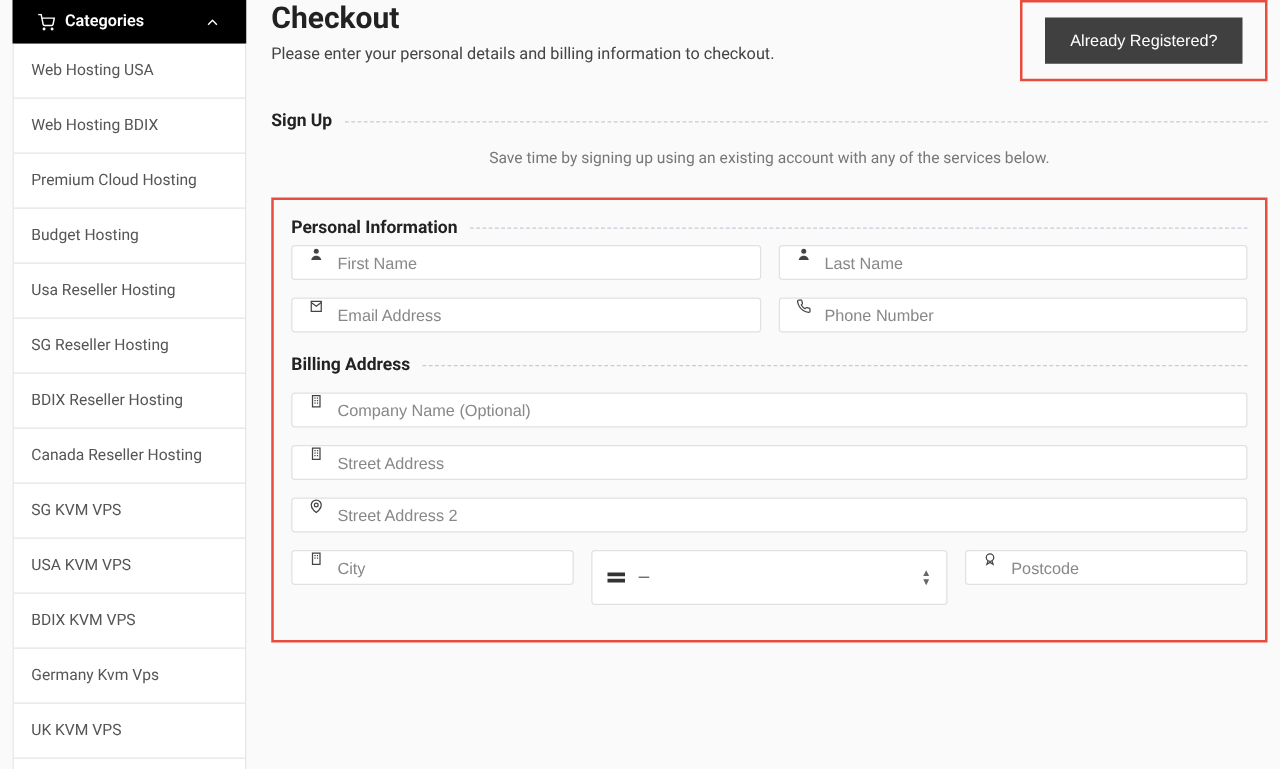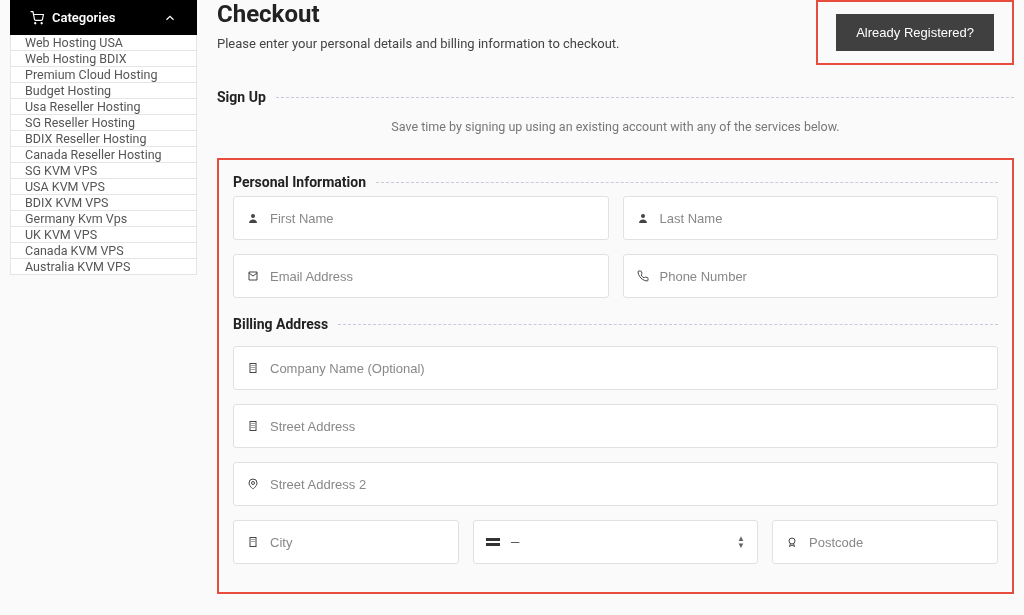--- a/index.html
+++ b/index.html
@@ -34,21 +34,21 @@
       gap: 8px;
     }
     .categories-header svg { width: 14px; height: 14px; }
     .category-list {
       list-style: none;
       border: 1px solid #e5e5e5;
       border-top: none;
       background: #fff;
     }
     .category-list li {
-      padding: 0 14px;
+      padding: 14px 14px;
       border-bottom: 1px solid #e5e5e5;
       color: #555;
       font-size: 12.5px;
       cursor: pointer;
     }
     .category-list li:last-child { border-bottom: none; }
 
     .main {
       flex: 1;
       padding: 0 0 0 20px;
@@ -125,26 +125,25 @@
     }
     .form-row {
       display: flex;
       gap: 14px;
       margin-bottom: 14px;
     }
     .form-row-3 { display: flex; gap: 14px; margin-bottom: 14px; }
     .input-wrap {
       flex: 1;
       display: flex;
-      align-items: center;
       border: 1px solid #e1e1e1;
       border-radius: 3px;
       background: #fff;
       padding: 0 12px;
-      height: 44px;
+      height: 28px;
     }
     .input-wrap .icon {
       color: #555;
       margin-right: 10px;
       width: 14px;
       display: flex;
       justify-content: center;
     }
     .input-wrap input, .input-wrap select {
       border: none;

